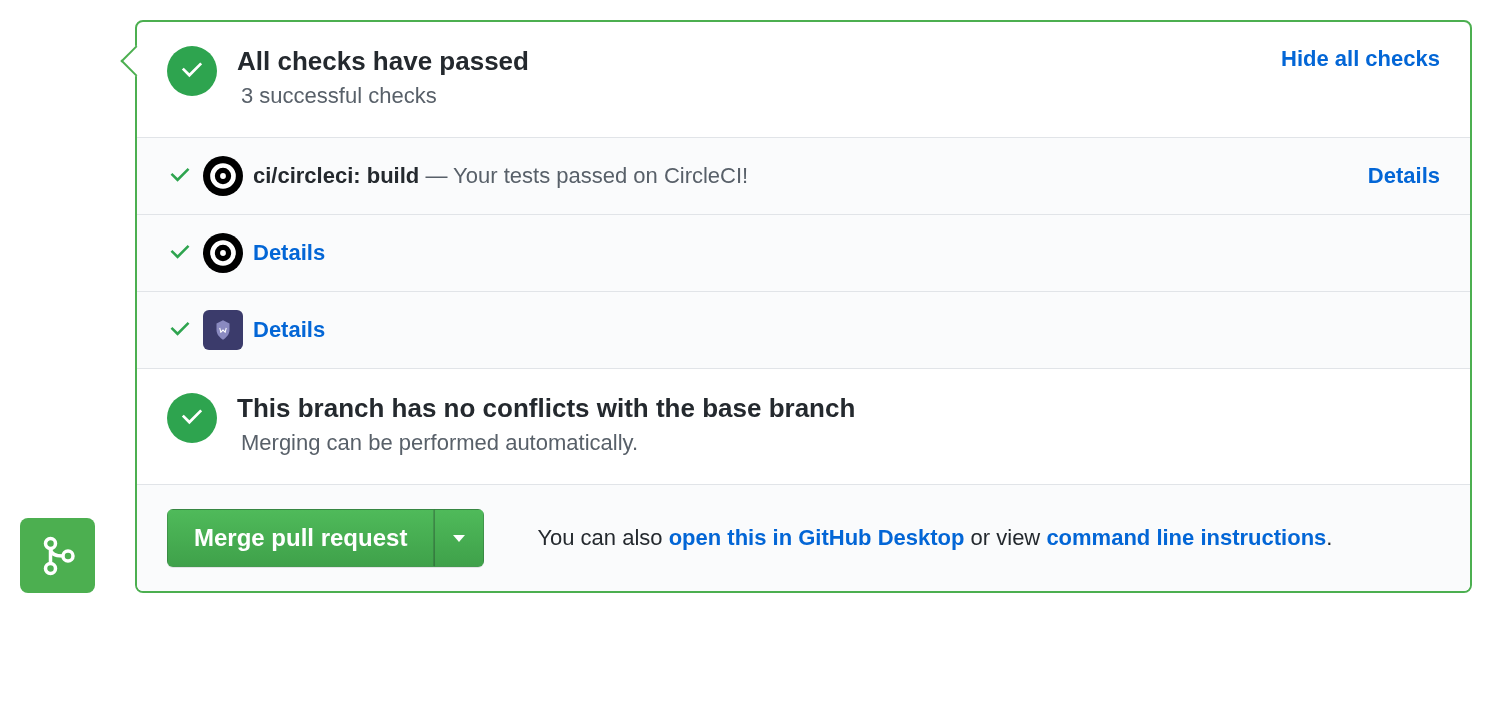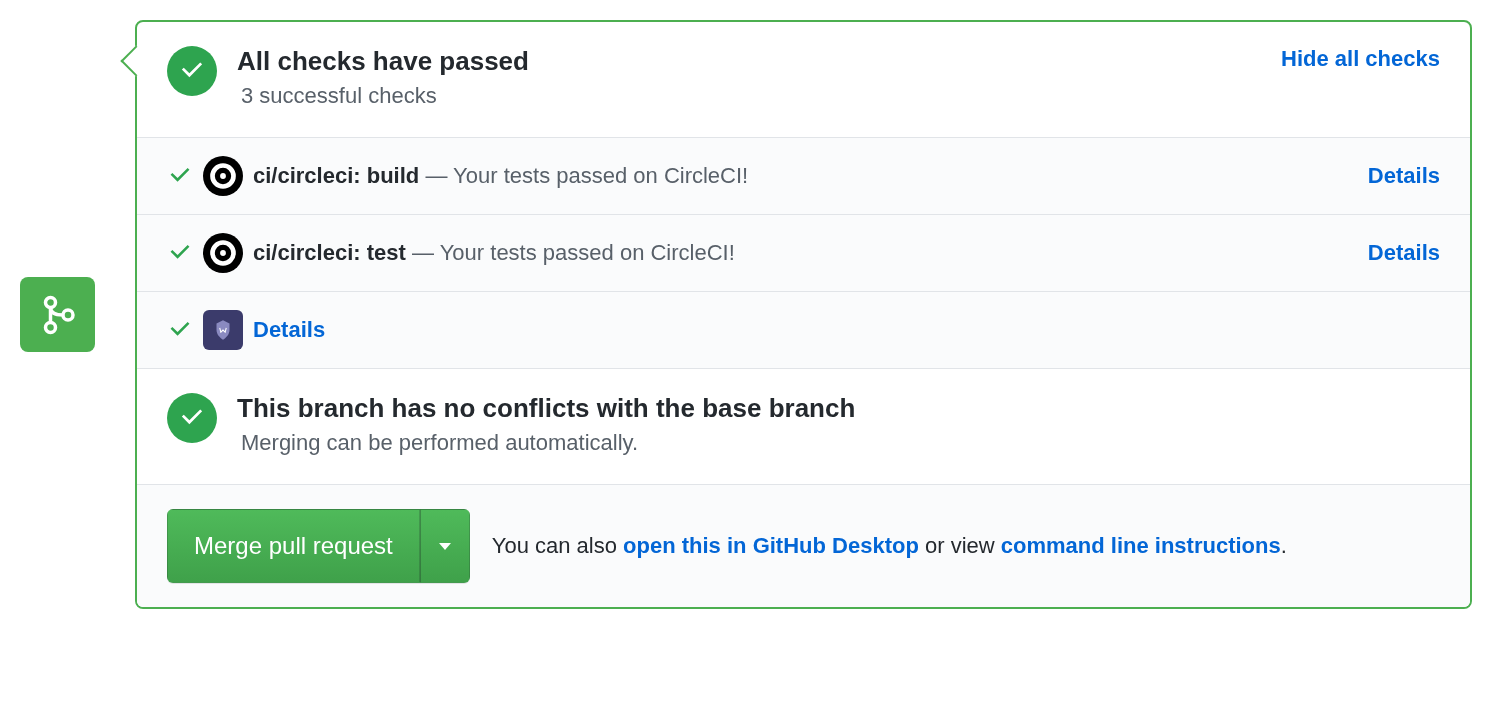--- a/index.html
+++ b/index.html
@@ -6,21 +6,21 @@
   body {
     margin: 0;
     padding: 20px;
     font-family: -apple-system, BlinkMacSystemFont, "Segoe UI", Helvetica, Arial, sans-serif;
     background: #fff;
     color: #24292e;
     font-size: 14px;
   }
   .wrapper {
     display: flex;
-    align-items: center;
+    align-items: flex-end;
     gap: 0;
   }
   .timeline-badge {
     width: 75px;
     height: 75px;
     background: #4caf50;
     border-radius: 8px;
     display: flex;
     align-items: center;
     justify-content: center;
@@ -136,22 +136,22 @@
   .btn-group {
     display: flex;
     border-radius: 6px;
     overflow: hidden;
     box-shadow: 0 1px 0 rgba(27,31,35,.1);
   }
   .btn-merge {
     background: linear-gradient(#4fba5a, #3fa14a);
     color: #fff;
     font-size: 24px;
-    font-weight: 400;
-    padding: 22px 26px;
+    font-weight: 700;
+    padding: 14px 26px;
     border: 1px solid rgba(27,31,35,.2);
     cursor: pointer;
     display: flex;
     align-items: center;
   }
   .btn-caret {
     background: linear-gradient(#4fba5a, #3fa14a);
     color: #fff;
     padding: 14px 18px;
     border: 1px solid rgba(27,31,35,.2);
@@ -163,20 +163,21 @@
   }
   .caret-down {
     width: 0; height: 0;
     border-left: 6px solid transparent;
     border-right: 6px solid transparent;
     border-top: 7px solid #fff;
   }
   .merge-hint {
     font-size: 22px;
     color: #24292e;
+    margin-left: 31px;
   }
   .merge-hint .link { font-size: 22px; }
 </style>
 </head>
 <body>
 
 <div class="wrapper">
 
   <div class="timeline-badge">
     <svg viewBox="0 0 16 16" width="40" height="40" fill="#fff">
@@ -226,23 +227,20 @@
         <svg viewBox="0 0 16 16" fill="#2ea44f">
             <path d="M13.8 4.2 6.5 11.5 2.2 7.2l1.1-1.1 3.2 3.2 6.2-6.2z"></path>
           </svg>
       </span>
       <span class="avatar circleci">
         <svg viewBox="0 0 24 24" width="28" height="28">
             <circle cx="12" cy="12" r="9" fill="none" stroke="#fff" stroke-width="4"></circle>
             <circle cx="12" cy="12" r="2.5" fill="#fff"></circle>
           </svg>
       </span>
-      <span class="check-text">
-        <span class="check-name">ci/circleci: test</span><span> — </span><span>Your tests passed on CircleCI!</span>
-      </span>
       <a class="link">Details</a>
     </div>
 
     <div class="section check-row">
       <span class="check-icon-small">
         <svg viewBox="0 0 16 16" fill="#2ea44f">
             <path d="M13.8 4.2 6.5 11.5 2.2 7.2l1.1-1.1 3.2 3.2 6.2-6.2z"></path>
           </svg>
       </span>
       <span class="avatar snyk">

